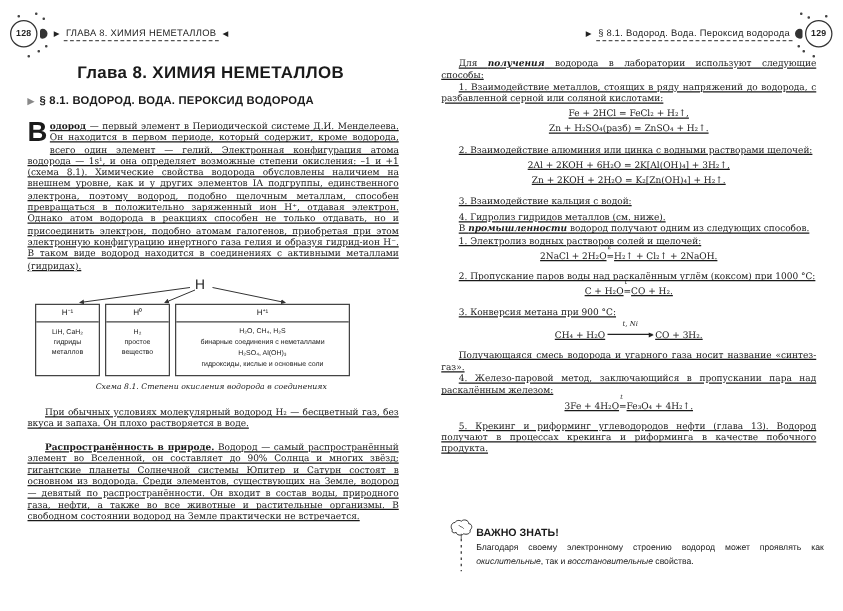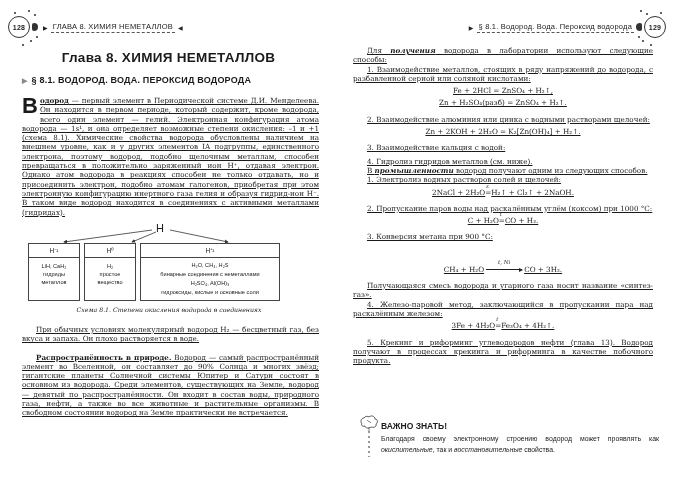--- a/index.html
+++ b/index.html
@@ -148,42 +148,43 @@
         <span style="left:26px;top:4px"></span>
       <span style="left:8px;top:32px"></span>
         <span style="left:16px;top:36px"></span>
         <span style="left:4px;top:28px"></span>
     </div>
   </div>
 
   <div class="body-text" style="top:46px;left:16px;width:300px;">
     <p><span>Для </span><i class="term">получения</i><span> водорода в лаборатории используют следующие способы:</span></p>
     <p>1. Взаимодействие металлов, стоящих в ряду напряжений до водорода, с разбавленной серной или соляной кислотами:</p>
-    <div class="eq">Fe + 2HCl = ZnSO₄ + H₂↑,</div>
+    <div class="eq">Fe + 2HCl = FeCl₂ + H₂↑,</div>
     <div class="eq">Zn + H₂SO₄(разб) = ZnSO₄ + H₂↑.</div>
     <div class="gap"></div>
     <p>2. Взаимодействие алюминия или цинка с водными растворами щелочей:</p>
+    <div class="eq">2Al + 2KOH + 6H₂O = 2K[Al(OH)₄] + 3H₂↑,</div>
     <div class="eq">Zn + 2KOH + 2H₂O = K₂[Zn(OH)₄] + H₂↑.</div>
     <div class="gap"></div>
     <p>3. Взаимодействие кальция с водой:</p>
     <div class="gap"></div>
     <p>4. Гидролиз гидридов металлов (см. ниже).</p>
     <p><span>В </span><i class="term">промышленности</i><span> водород получают одним из следующих способов.</span></p>
     <p>1. Электролиз водных растворов солей и щелочей:</p>
     <div class="eq">
       <span>2NaCl + 2H₂O</span><span class="teq">=<span class="t">ε</span></span><span>H₂↑ + Cl₂↑ + 2NaOH.</span>
     </div>
     <div class="gap"></div>
     <p>2. Пропускание паров воды над раскалённым углём (коксом) при 1000 °C:</p>
     <div class="eq">
       <span>C + H₂O</span><span class="teq">=<span class="t">t</span></span><span>CO + H₂.</span>
     </div>
     <div class="gap"></div>
     <p>3. Конверсия метана при 900 °C:</p>
-    <div class="eq" style="margin-top:22px;">
+    <div class="eq" style="margin-top:8px;">
       <span>CH₄ + H₂O</span><span class="arrow-eq"><span class="cond">t, Ni</span></span><span>CO + 3H₂.</span>
     </div>
     <div class="gap"></div>
     <p>Получающаяся смесь водорода и угарного газа носит название «синтез-газ».</p>
     <p>4. Железо-паровой метод, заключающийся в пропускании пара над раскалённым железом:</p>
     <div class="eq">
       <span>3Fe + 4H₂O</span><span class="teq">=<span class="t">t</span></span><span>Fe₃O₄ + 4H₂↑.</span>
     </div>
     <div class="gap"></div>
     <p>5. Крекинг и риформинг углеводородов нефти (глава 13). Водород получают в процессах крекинга и риформинга в качестве побочного продукта.</p>

